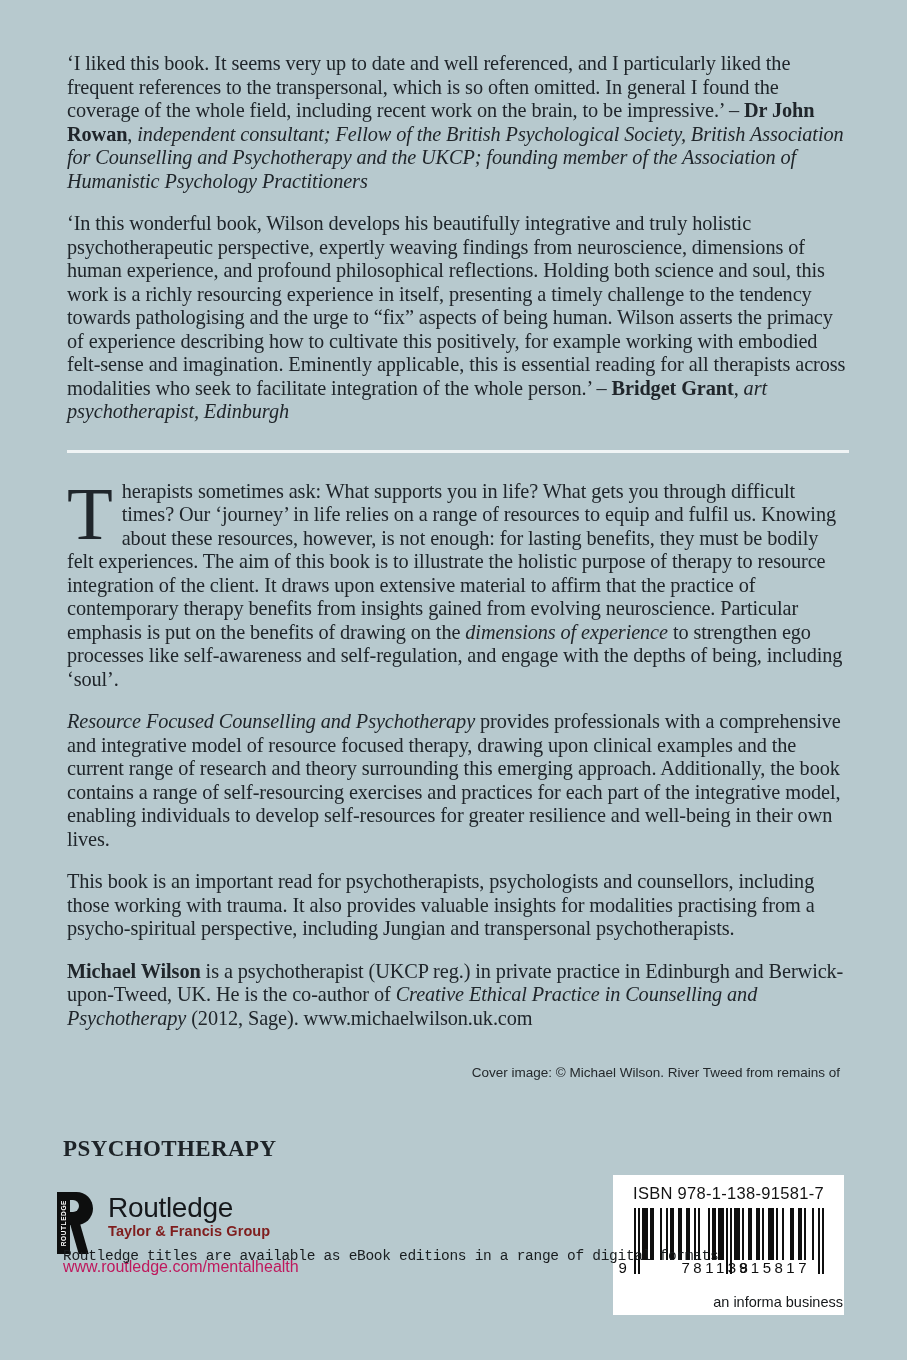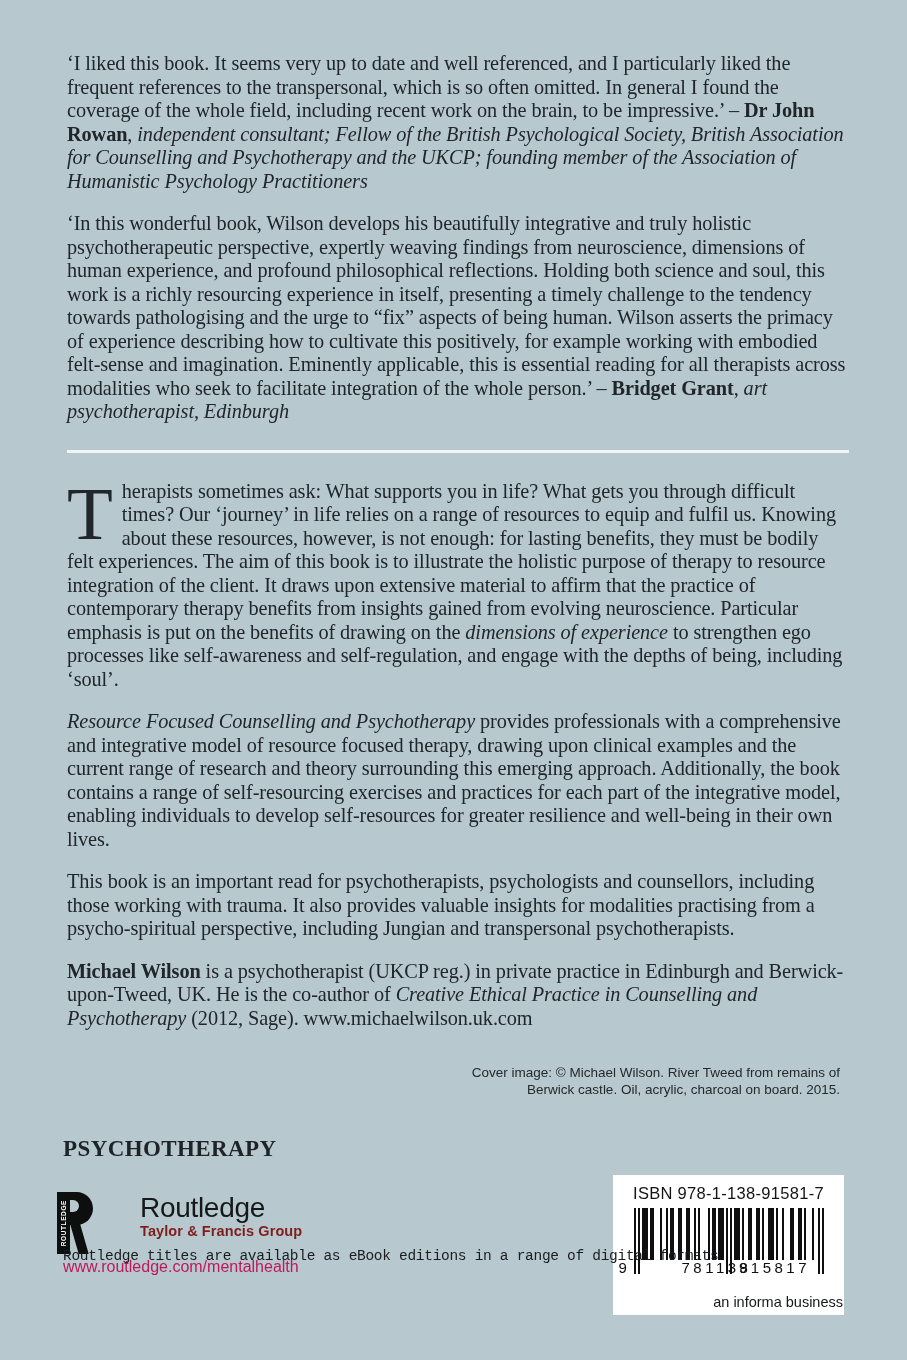--- a/index.html
+++ b/index.html
@@ -71,21 +71,21 @@
   }
   .bc-digits.g1 { left:8px;  width:82px;margin-left:34px; }
   .bc-digits.g2 { left:100px; width:82px; }
   .informa {
     position:absolute; right:64px; top:1294px;
     font-family:"Liberation Sans", sans-serif;
     font-size:14.5px; color:#15181a;
   }
   .informa b { font-weight:normal; }
   
-  .logo { position:absolute; left:57px; top:1192px; display:flex; align-items:flex-start;gap:32px; }
+  .logo { position:absolute; left:57px; top:1192px; display:flex; align-items:flex-start; }
   .logo-mark { position:relative; width:42px; height:62px; }
   .logo-bar {
     position:absolute; left:0; top:0; width:13px; height:62px; background:#0d0e0e;
     display:flex; align-items:center; justify-content:center;
   }
   .logo-bar span {
     writing-mode:vertical-rl; transform:rotate(180deg);
     font-family:"Liberation Sans", sans-serif;
     font-size:6.5px; font-weight:bold; letter-spacing:0.6px; color:#ffffff;
   }
@@ -141,21 +141,20 @@
     <p>This book is an important read for psychotherapists, psychologists and counsellors, including those working with trauma. It also provides valuable insights for modalities practising from a psycho-spiritual perspective, including Jungian and transpersonal psychotherapists.</p>
 
     <p><b>Michael Wilson</b><span> is a psychotherapist (UKCP reg.) in private practice in Edinburgh and Berwick-upon-Tweed, UK. He is the co-author of </span><i>Creative Ethical Practice in Counselling and Psychotherapy</i><span> (2012, Sage). www.michaelwilson.uk.com</span></p>
 
   </div>
 
   <div class="category">PSYCHOTHERAPY</div>
 
   <div class="caption">
     <div>Cover image: © Michael Wilson. River Tweed from remains of</div>
-    <div>Berwick castle. Oil, acrylic, charcoal on board. 2015.</div>
   </div>
 
   <div class="isbn-box">
     <div class="isbn-label">ISBN 978-1-138-91581-7</div>
     <div class="barcode">
       <span class="bc-digit-first">9</span>
       <span><span class="bc-mod on guard"></span><span class="bc-mod guard"></span><span class="bc-mod on guard"></span><span class="bc-mod"></span><span class="bc-mod on"></span><span class="bc-mod on"></span><span class="bc-mod on"></span><span class="bc-mod"></span><span class="bc-mod on"></span><span class="bc-mod on"></span><span class="bc-mod"></span><span class="bc-mod"></span><span class="bc-mod"></span><span class="bc-mod on"></span><span class="bc-mod"></span><span class="bc-mod"></span><span class="bc-mod on"></span><span class="bc-mod"></span><span class="bc-mod on"></span><span class="bc-mod on"></span><span class="bc-mod"></span><span class="bc-mod"></span><span class="bc-mod on"></span><span class="bc-mod on"></span><span class="bc-mod"></span><span class="bc-mod"></span><span class="bc-mod on"></span><span class="bc-mod on"></span><span class="bc-mod"></span><span class="bc-mod"></span><span class="bc-mod on"></span><span class="bc-mod"></span><span class="bc-mod on"></span><span class="bc-mod"></span><span class="bc-mod"></span><span class="bc-mod"></span><span class="bc-mod"></span><span class="bc-mod on"></span><span class="bc-mod"></span><span class="bc-mod on"></span><span class="bc-mod on"></span><span class="bc-mod"></span><span class="bc-mod on"></span><span class="bc-mod on"></span><span class="bc-mod on"></span><span class="bc-mod guard"></span><span class="bc-mod on guard"></span><span class="bc-mod guard"></span><span class="bc-mod on guard"></span><span class="bc-mod guard"></span><span class="bc-mod on"></span><span class="bc-mod on"></span><span class="bc-mod on"></span><span class="bc-mod"></span><span class="bc-mod on"></span><span class="bc-mod"></span><span class="bc-mod"></span><span class="bc-mod on"></span><span class="bc-mod on"></span><span class="bc-mod"></span><span class="bc-mod"></span><span class="bc-mod on"></span><span class="bc-mod on"></span><span class="bc-mod"></span><span class="bc-mod on"></span><span class="bc-mod"></span><span class="bc-mod"></span><span class="bc-mod on"></span><span class="bc-mod on"></span><span class="bc-mod on"></span><span class="bc-mod"></span><span class="bc-mod on"></span><span class="bc-mod"></span><span class="bc-mod"></span><span class="bc-mod on"></span><span class="bc-mod"></span><span class="bc-mod"></span><span class="bc-mod"></span><span class="bc-mod on"></span><span class="bc-mod on"></span><span class="bc-mod"></span><span class="bc-mod"></span><span class="bc-mod on"></span><span class="bc-mod on"></span><span class="bc-mod"></span><span class="bc-mod on"></span><span class="bc-mod"></span><span class="bc-mod"></span><span class="bc-mod"></span><span class="bc-mod on"></span><span class="bc-mod"></span><span class="bc-mod"></span><span class="bc-mod on guard"></span><span class="bc-mod guard"></span><span class="bc-mod on guard"></span></span>
       <span class="bc-digits g1">781138</span>
       <span class="bc-digits g2">915817</span>
     </div>

